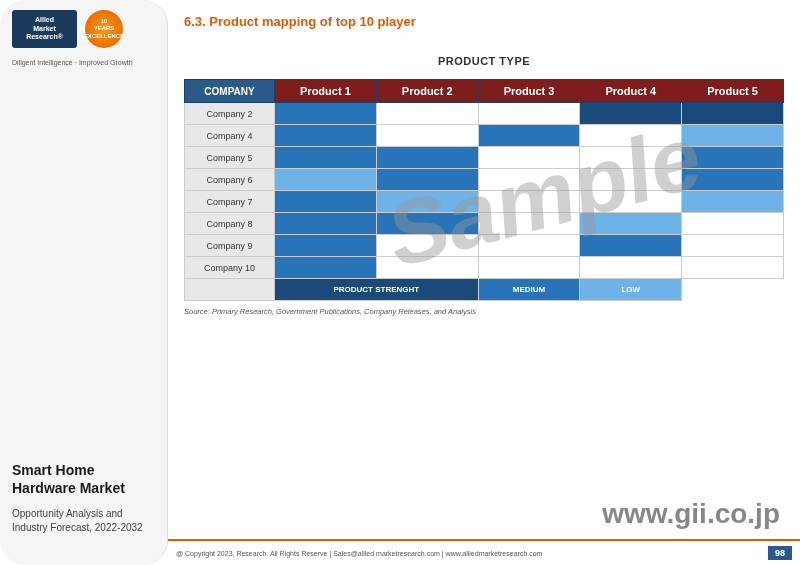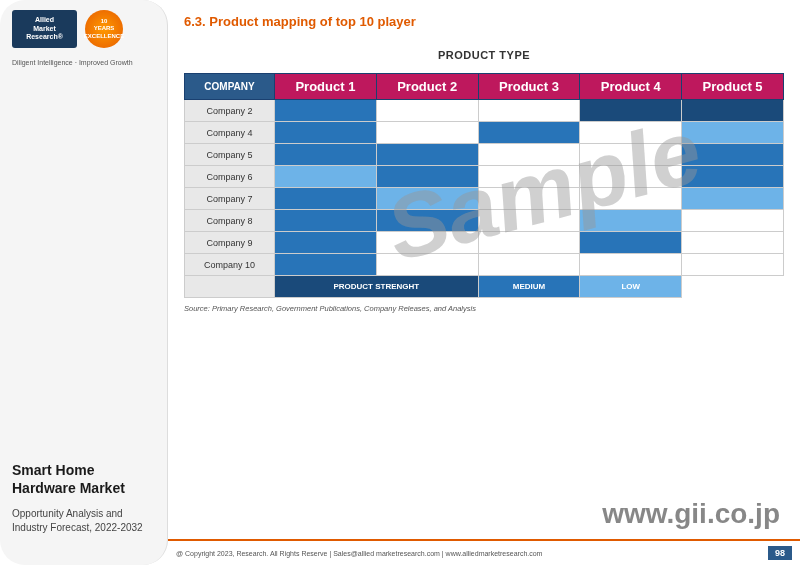--- a/index.html
+++ b/index.html
@@ -103,21 +103,21 @@
       width: 632px;
       height: 565px;
       background: #fff;
       padding: 14px 16px 10px 16px;
     }
 
     .section-title {
       font-size: 13px;
       font-weight: bold;
       color: #e05a00;
-      margin-bottom: 20px;
+      margin-bottom: 26px;
     }
 
     
     .mapping-table-wrapper {
       position: relative;
       width: 100%;
     }
 
     .product-type-label {
       text-align: center;
@@ -128,25 +128,25 @@
       letter-spacing: 0.5px;
     }
 
     .mapping-table {
       width: 100%;
       border-collapse: collapse;
       font-size: 9px;
     }
 
     .mapping-table th {
-      background: #be185d;
+      background: #7f1d1d;
       color: #fff;
       text-align: center;
       padding: 5px 4px;
-      font-size: 13px;
+      font-size: 11px;
       border: 1px solid #1a4070;
     }
 
     .mapping-table th.company-header {
       background: #2b5a8a;
       font-size: 10px;
       font-weight: bold;
       width: 90px;
     }
 

